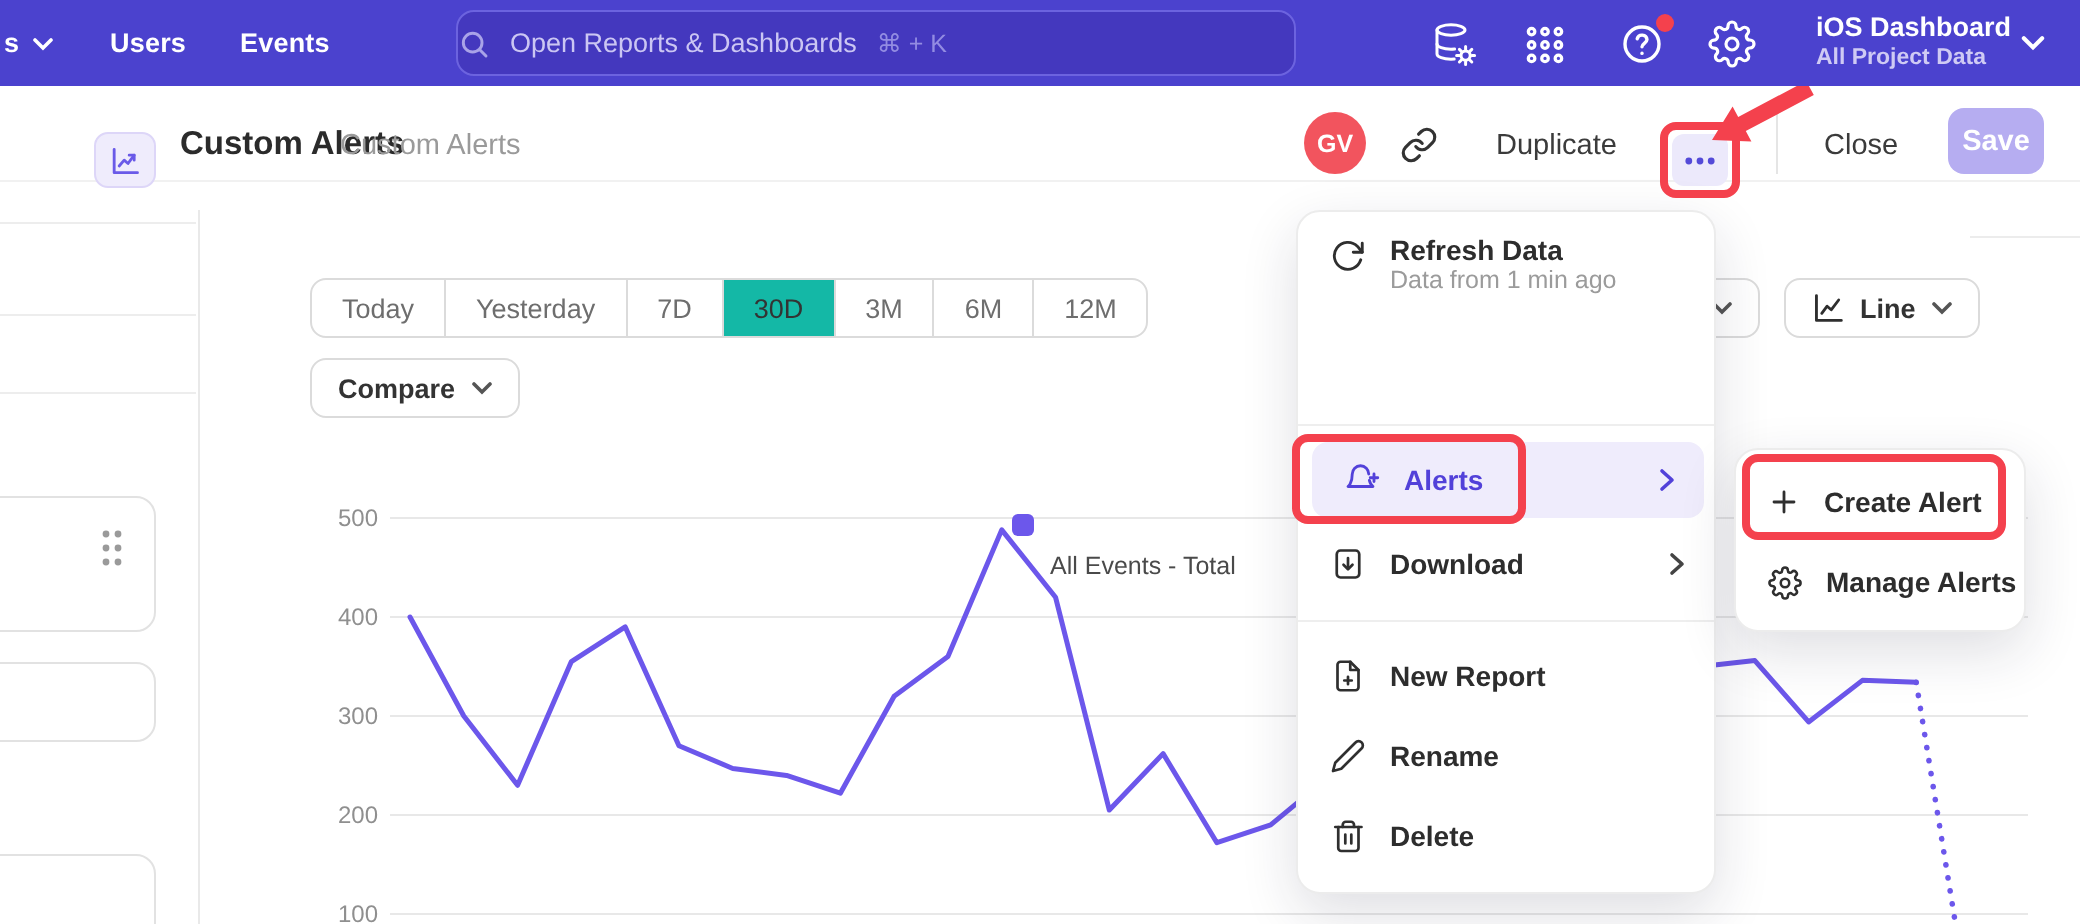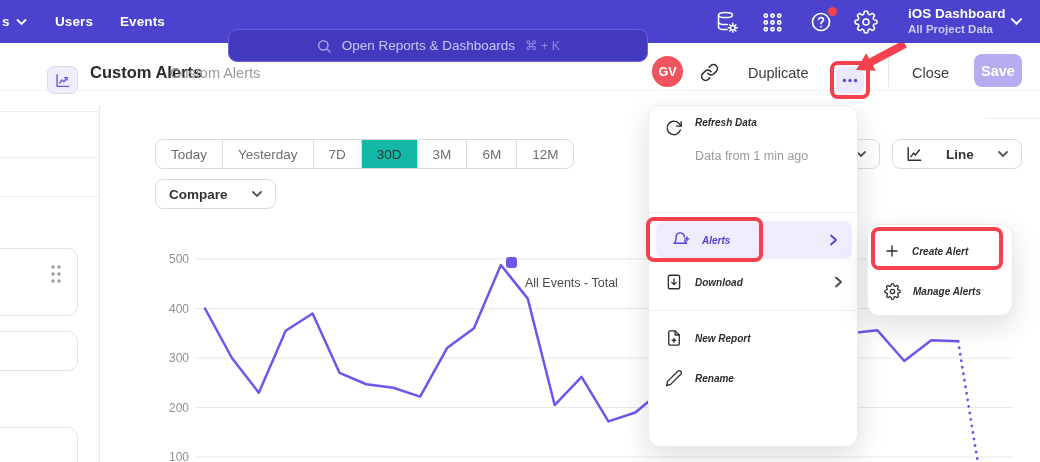--- a/index.html
+++ b/index.html
@@ -5,21 +5,21 @@
   * { margin:0; padding:0; box-sizing:border-box; }
   html,body { width:1040px; height:462px; overflow:hidden; background:#fff;
     font-family:"Liberation Sans","DejaVu Sans",sans-serif; }
   #app { position:relative; width:1040px; height:462px; background:#fff; overflow:hidden; }
   .abs { position:absolute; }
 
   
   .topnav { position:absolute; left:0; top:0; width:1040px; height:43px; background:#4B42CE; z-index:5; }
   .topnav .navtext { position:absolute; top:14px; font-size:13.5px; font-weight:600; color:#fff; letter-spacing:.1px; }
   .search-pill { position:absolute; left:228px; top:5px; width:420px; height:33px; border-radius:9px;
-    background:#4438BE; border:1px solid #6C63DF; display:flex; align-items:center; justify-content:center; gap:10px;margin-top:24px; }
+    background:#4438BE; border:1px solid #6C63DF; display:flex; align-items:center; gap:10px; }
   .search-ph { font-size:13.5px; color:#CBC6F3; font-weight:500; }
   .search-kbd { font-size:12.5px; color:#938CE2; font-weight:500; }
   .nav-ic { position:absolute; top:10px; width:24px; height:24px; color:#fff; }
   .help-dot { position:absolute; left:828px; top:7px; width:9px; height:9px; border-radius:50%; background:#F4414D; z-index:6; }
   .proj-name { position:absolute; left:908px; top:6px; font-size:13.5px; font-weight:700; color:#fff; }
   .proj-scope { position:absolute; left:908px; top:23px; font-size:11.5px; font-weight:600; color:#CFCAF4; }
 
   
   .header { position:absolute; left:0; top:43px; width:1040px; height:48px; background:#fff; border-bottom:1px solid #f1f1f1; }
   .report-badge { position:absolute; left:47px; top:23px; width:31px; height:28px; border-radius:7px;
@@ -42,36 +42,36 @@
   .p-card { position:absolute; left:-28px; width:106px; border:1px solid #e2e2e2; border-radius:10px; background:#fff; }
   .drag-dots { position:absolute; left:49px; top:263px; width:14px; height:22px; color:#9a9a9a; }
 
   
   .seg { position:absolute; left:155px; top:139px; height:30px; display:flex; align-items:stretch;
     border:1px solid #DBDBDB; border-radius:8px; background:#fff; overflow:hidden; }
   .seg-item { display:flex; align-items:center; gap:7px; padding:0 15px; font-size:13.5px; font-weight:500;
     color:#6e6e6e; border-left:1px solid #DBDBDB; white-space:nowrap; }
   .seg-item:first-child { border-left:none; }
   .seg-item.selected { background:#14b8a6; color:#333; font-weight:400; }
-  .btn { position:absolute; height:30px; display:flex; align-items:center; gap:24px; padding:0 13px;
+  .btn { position:absolute; height:30px; display:flex; align-items:center; gap:8px; padding:0 13px;
     border:1px solid #DBDBDB; border-radius:8px; background:#fff; font-size:13.5px; font-weight:600; color:#333; }
 
   
   #chart-svg { position:absolute; left:0; top:0; width:1040px; height:462px; pointer-events:none; }
   .legend { position:absolute; left:506px; top:234px; display:flex; align-items:center; gap:8px; }
   .legend-swatch { width:11px; height:11px; border-radius:3px; background:#6C57EB; }
   .legend-label { font-size:12.5px; color:#4a4a4a; font-weight:500;margin-top:42px; }
 
   
   .menu { position:absolute; left:648px; top:105px; width:210px; height:342px; background:#fff; border:1px solid #ececec;
     border-radius:12px; box-shadow:0 10px 28px rgba(30,30,60,.14); z-index:10; }
   .mi { position:absolute; left:0; width:100%; display:flex; align-items:center; padding-left:16px; gap:12px; }
   .mi .ic { width:18px; height:18px; flex:none; color:#2f2f2f; }
-  .mi-label { font-size:10px; font-weight:600; color:#2d2d2d;font-style:italic; }
-  .mi-sub { font-size:12.5px; color:#9b9b9b; margin-top:21px; font-weight:400; }
+  .mi-label { font-size:14px; font-weight:600; color:#2d2d2d; }
+  .mi-sub { font-size:12.5px; color:#9b9b9b; margin-top:0; font-weight:400; }
   .mi-shortcut { position:absolute; right:18px; font-size:13.5px; color:#6e6e6e; font-weight:500; }
   .mi-chev { position:absolute; right:14px; width:9px; height:12px; }
   .menu-div { position:absolute; left:0; width:100%; height:1px; background:#eeeeee; }
   .mi.alerts { left:7px; width:196px; background:#EFECFC; border-radius:8px; }
   .mi.alerts .mi-label { color:#5241D9; }
   .mi.alerts .ic { color:#5241D9; }
 
   .submenu { position:absolute; left:867px; top:224px; width:146px; height:92px; background:#fff; border:1px solid #ececec;
     border-radius:12px; box-shadow:0 10px 28px rgba(30,30,60,.14); z-index:11; }
 
@@ -303,20 +303,29 @@
       <div class="mi-label">New Report</div>
     </div>
 
     <div class="mi" style="top:254px;height:36px">
       <svg class="ic" viewBox="0 0 24 24" fill="none" stroke="currentColor" stroke-width="1.8" stroke-linecap="round" stroke-linejoin="round">
         <path d="M17 3a2.83 2.83 0 1 1 4 4L7.5 20.5 2 22l1.5-5.5z"></path>
       </svg>
       <div class="mi-label">Rename</div>
     </div>
 
+    <div class="mi" style="top:294px;height:36px">
+      <svg class="ic" viewBox="0 0 24 24" fill="none" stroke="currentColor" stroke-width="1.8" stroke-linecap="round" stroke-linejoin="round">
+        <polyline points="3.5 6 21 6"></polyline>
+          <path d="M19 6v14a2 2 0 0 1-2 2H7.5a2 2 0 0 1-2-2V6"></path>
+          <path d="M8.5 6V4.5a2 2 0 0 1 2-2h3.5a2 2 0 0 1 2 2V6"></path>
+          <path d="M10.2 11v6M14.2 11v6"></path>
+      </svg>
+      <div class="mi-label">Delete</div>
+    </div>
   </div>
 
   <div class="submenu">
     <div class="mi" style="top:8px;height:36px">
       <svg class="ic" style="width:16px;height:16px" viewBox="0 0 24 24" fill="none" stroke="currentColor" stroke-width="2.1" stroke-linecap="round">
         <path d="M12 4.5v15M4.5 12h15"></path>
       </svg>
       <div class="mi-label">Create Alert</div>
     </div>
     <div class="mi" style="top:48px;height:36px">

